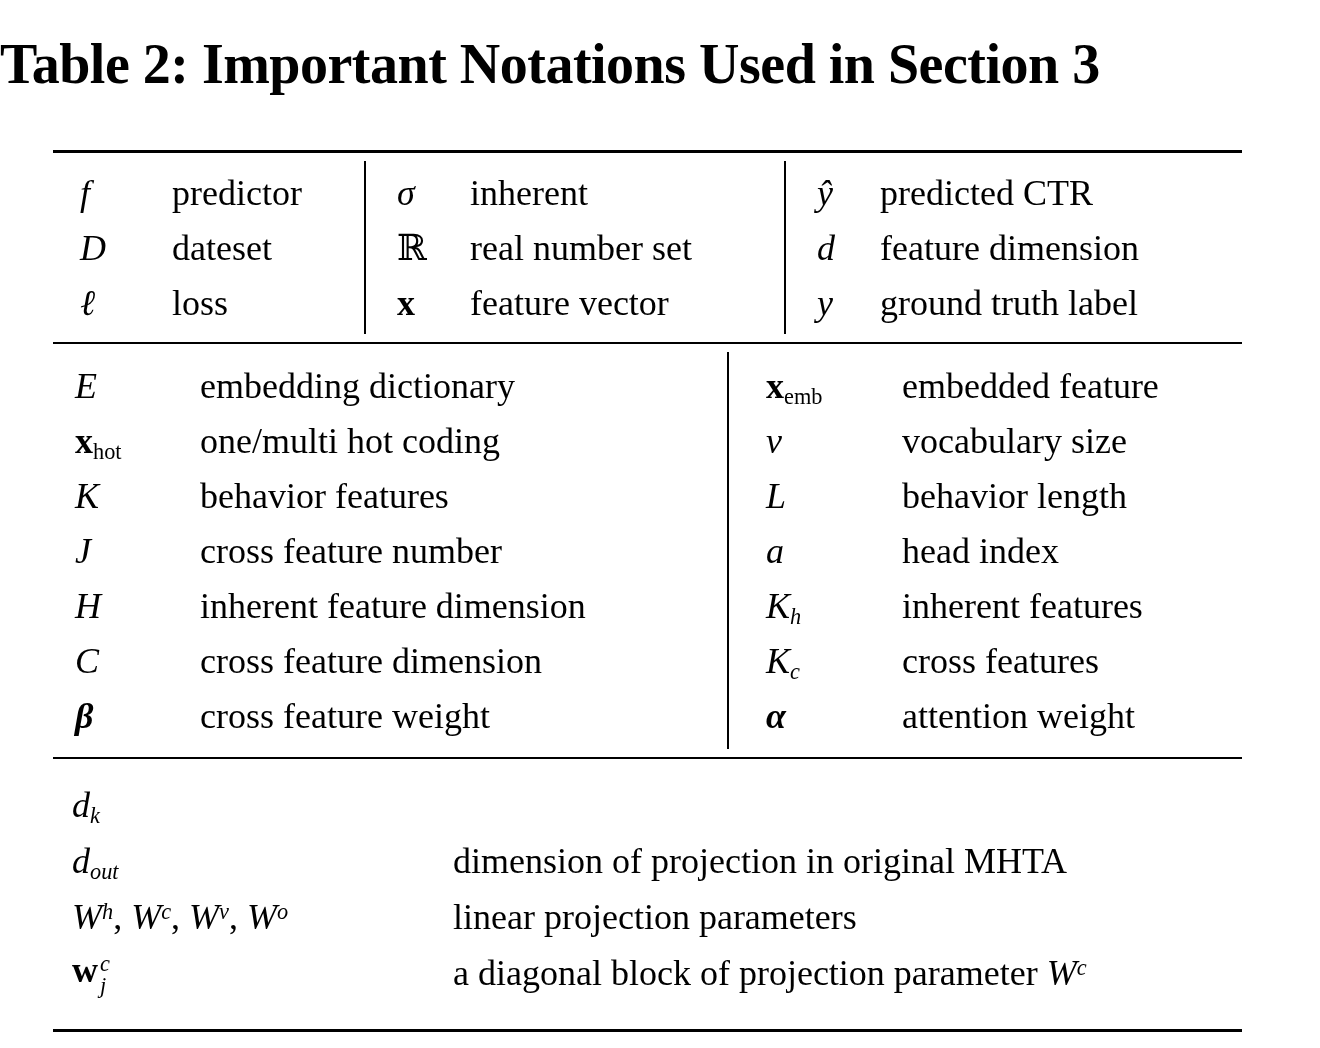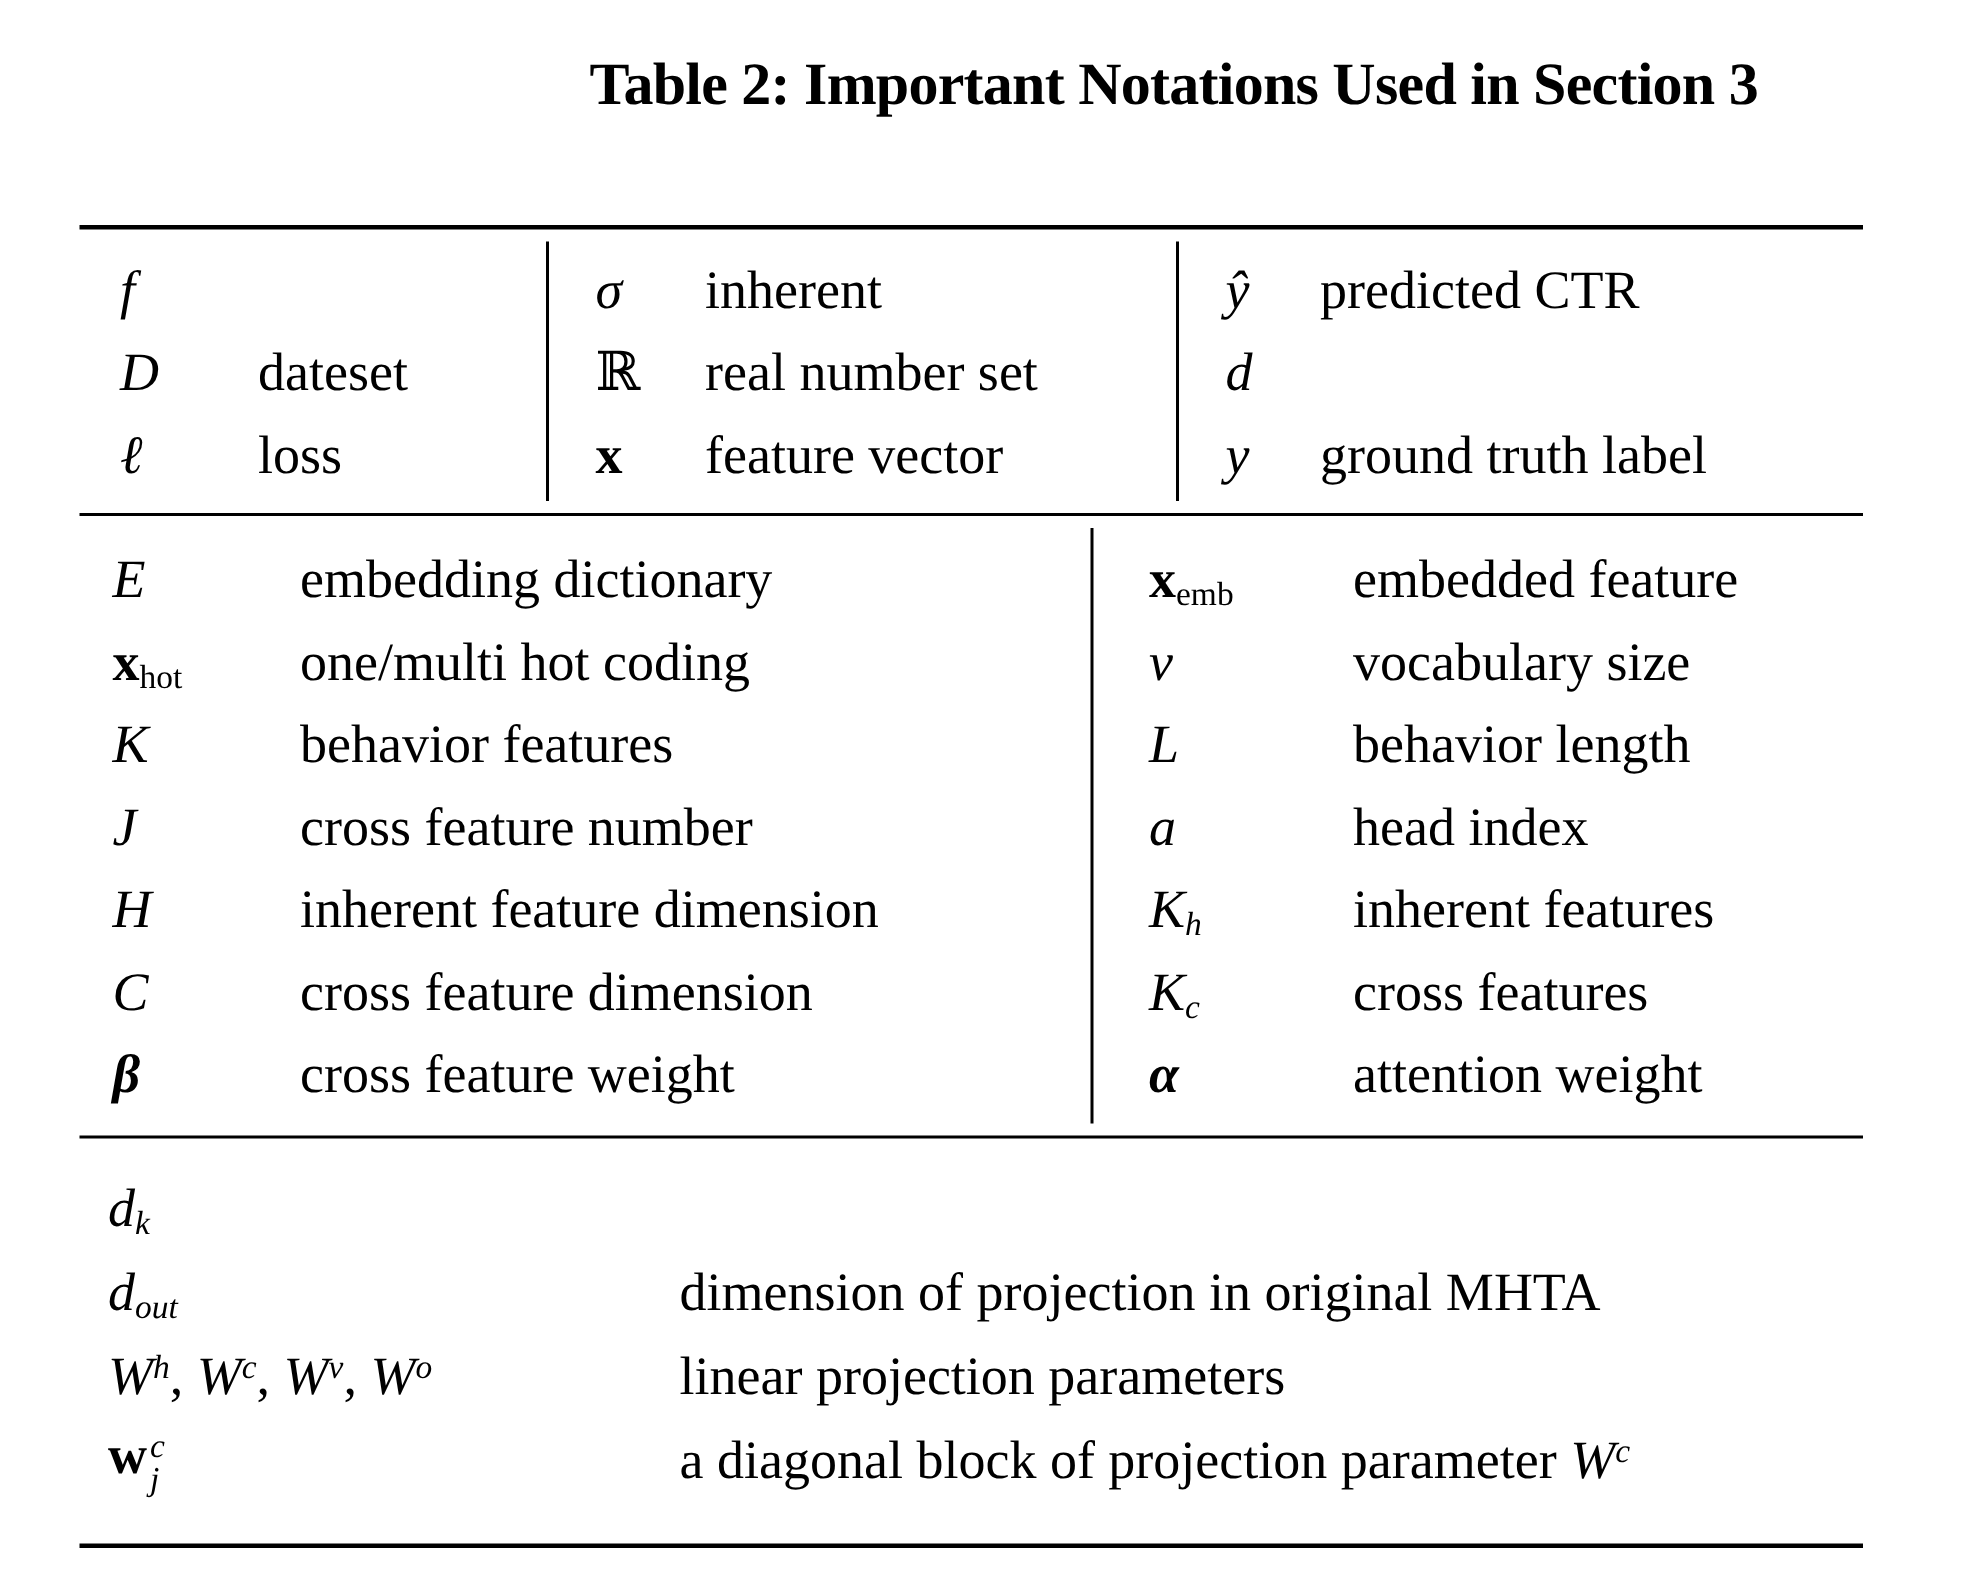--- a/index.html
+++ b/index.html
@@ -4,21 +4,21 @@
 <style>
   html,body{margin:0;padding:0;}
   body{
     width:1320px;height:1048px;position:relative;
     background:#ffffff;color:#000000;
     font-family:"Liberation Serif","DejaVu Serif",serif;
     overflow:hidden;
   }
   .title{
     position:absolute;top:32px;left:0;width:1172px;
-    text-align:right;font-weight:bold;font-size:40px;
+    text-align:left;font-weight:bold;font-size:56px;
     letter-spacing:-0.5px;
   }
   .table{
     position:absolute;left:53px;top:150px;width:1189px;
   }
   .rule-thick{height:3px;background:#000;}
   .rule-thin{height:2px;background:#000;}
   .sec{display:flex;box-sizing:border-box;}
   .sec1,.sec2{padding:8px 0;}
   .sec3{padding:14px 0 24px 0;display:block;}
@@ -62,20 +62,21 @@
 
 <div class="title">Table 2: Important Notations Used in Section 3</div>
 
 <div class="table">
   <div class="rule-thick"></div>
 
   <div class="sec sec1">
     <div class="group s1ga">
       <div class="row">
         <span class="sym"><span class="i">f</span></span>
+        <span class="desc"><span>predictor</span></span>
       </div>
       <div class="row">
         <span class="sym"><span class="i">D</span></span>
         <span class="desc"><span>dateset</span></span>
       </div>
       <div class="row">
         <span class="sym"><span class="i">ℓ</span></span>
         <span class="desc"><span>loss</span></span>
       </div>
     </div>
@@ -93,20 +94,21 @@
         <span class="desc"><span>feature vector</span></span>
       </div>
     </div>
     <div class="group s1gc vdiv-l">
       <div class="row">
         <span class="sym"><span class="i">ŷ</span></span>
         <span class="desc"><span>predicted CTR</span></span>
       </div>
       <div class="row">
         <span class="sym"><span class="i">d</span></span>
+        <span class="desc"><span>feature dimension</span></span>
       </div>
       <div class="row">
         <span class="sym"><span class="i">y</span></span>
         <span class="desc"><span>ground truth label</span></span>
       </div>
     </div>
   </div>
 
   <div class="rule-thin"></div>
 

